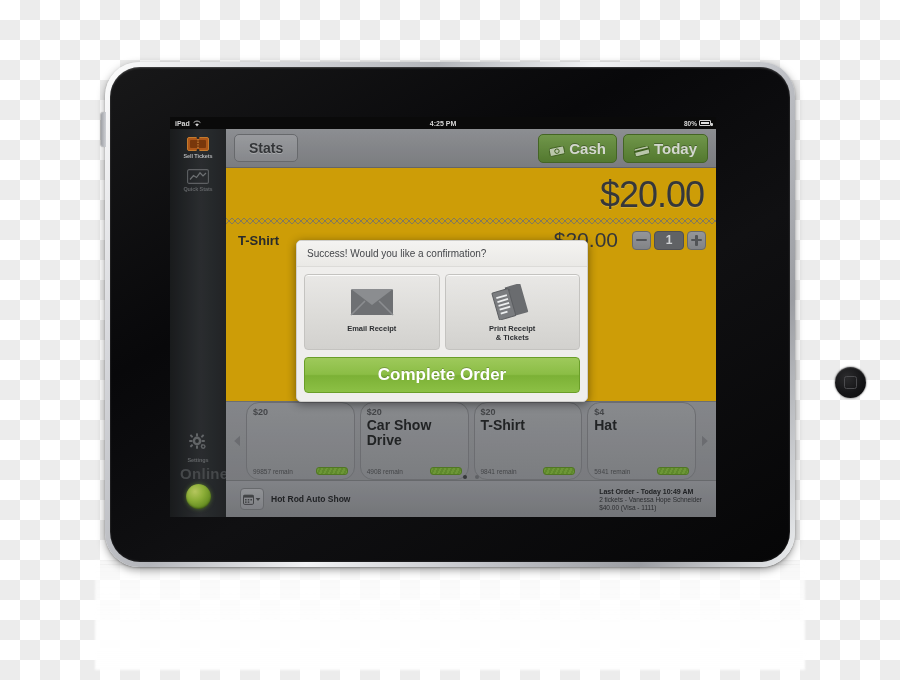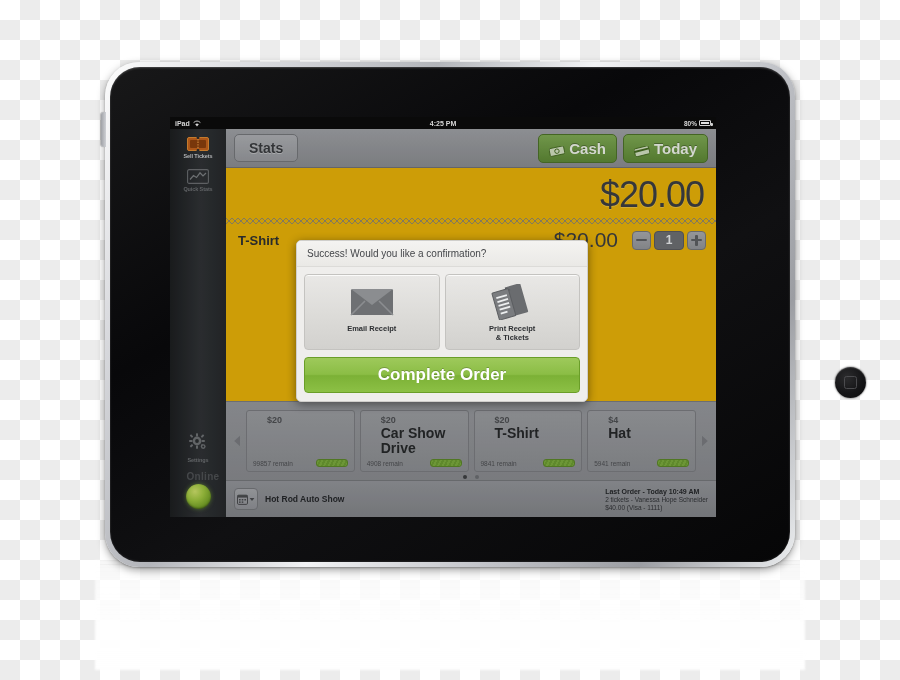--- a/index.html
+++ b/index.html
@@ -96,21 +96,21 @@
   .side-item{
     text-align:center;padding-top:8px;
   }
   .side-icon{margin:0 auto;display:block;}
   .side-label{
     font-size:5.5px;color:#c9cbcd;margin-top:2px;font-weight:bold;letter-spacing:-0.1px;
   }
   .side-label.dim{color:#6e7174;}
   #side-settings{position:absolute;bottom:54px;left:0;right:0;text-align:center;}
   #side-status{position:absolute;bottom:8px;left:0;right:0;text-align:center;}
-  #online-label{font-size:10px;color:#4f5255;font-weight:bold;letter-spacing:0.3px;margin-left:10px;}
+  #online-label{font-size:15px;color:#4f5255;font-weight:bold;letter-spacing:0.3px;margin-left:10px;}
   #led{
     width:25px;height:25px;border-radius:50%;margin:2px auto 0;
     background:radial-gradient(circle at 36% 30%,#cfe26b 0%,#9fc63f 38%,#6f9c24 75%,#4e7318 100%);
     box-shadow:0 0 4px rgba(140,200,60,0.5), inset 0 -1px 2px rgba(0,0,0,0.35);
   }
 
   
   #main{flex:1;position:relative;background:#8e9094;display:flex;flex-direction:column;}
 
   
@@ -172,42 +172,42 @@
     height:78px;background:linear-gradient(to bottom,#97999d,#8a8c90);
     border-top:1px solid #7c7e82;position:relative;display:flex;align-items:center;padding:0 4px;
   }
   .carousel-arrow{
     width:14px;flex-shrink:0;display:flex;align-items:center;justify-content:center;
     color:#7c7e82;font-size:13px;
   }
   #cards{display:flex;gap:5px;flex:1;padding:0 2px;}
   .card{
     flex:1;background:linear-gradient(to bottom,#9b9da1,#8d8f93);
-    border:1px solid #7b7d81;border-radius:3px;height:62px;
-    padding:4px 20px;box-sizing:border-box;position:relative;
+    border:1px solid #7b7d81;border-radius:13px;height:78px;
+    padding:4px 6px;box-sizing:border-box;position:relative;
   }
   .card-price{font-size:9px;color:#4e5053;font-weight:bold;}
   .card-title{font-size:14px;font-weight:bold;color:#26282a;line-height:1.05;margin-top:1px;}
   .card-bottom{position:absolute;left:6px;right:6px;bottom:4px;display:flex;align-items:center;justify-content:space-between;}
   .card-remain{font-size:6.5px;color:#4d4f52;}
   .card-bar{
     width:30px;height:6px;border-radius:3px;
     background:repeating-linear-gradient(115deg,#7bab3e 0 2px,#6d9c33 2px 4px);
     border:1px solid #5c8828;
   }
   #page-dots{
     position:absolute;bottom:1px;left:0;right:0;text-align:center;line-height:4px;
   }
   .dot{display:inline-block;width:4px;height:4px;border-radius:50%;background:#6d6f73;margin:0 2px;}
   .dot.active{background:#3e4043;}
 
   
   #footer{
     height:36px;background:linear-gradient(to bottom,#93959a,#84868a);
-    border-top:1px solid #76787c;display:flex;align-items:center;padding:0 8px;gap:7px;
+    border-top:1px solid #76787c;display:flex;align-items:center;padding:0 14px;gap:7px;
   }
   #cal-btn{
     width:22px;height:20px;border-radius:4px;border:1px solid #76787c;
     background:linear-gradient(to bottom,#a5a7ab,#919398);
     display:flex;align-items:center;justify-content:center;gap:1px;
   }
   #event-info{flex:1;}
   #event-name{font-size:8.5px;font-weight:bold;color:#25272a;}
   #event-date{font-size:8px;color:#2e3033;margin-top:1px;}
   #last-order{text-align:left;}

